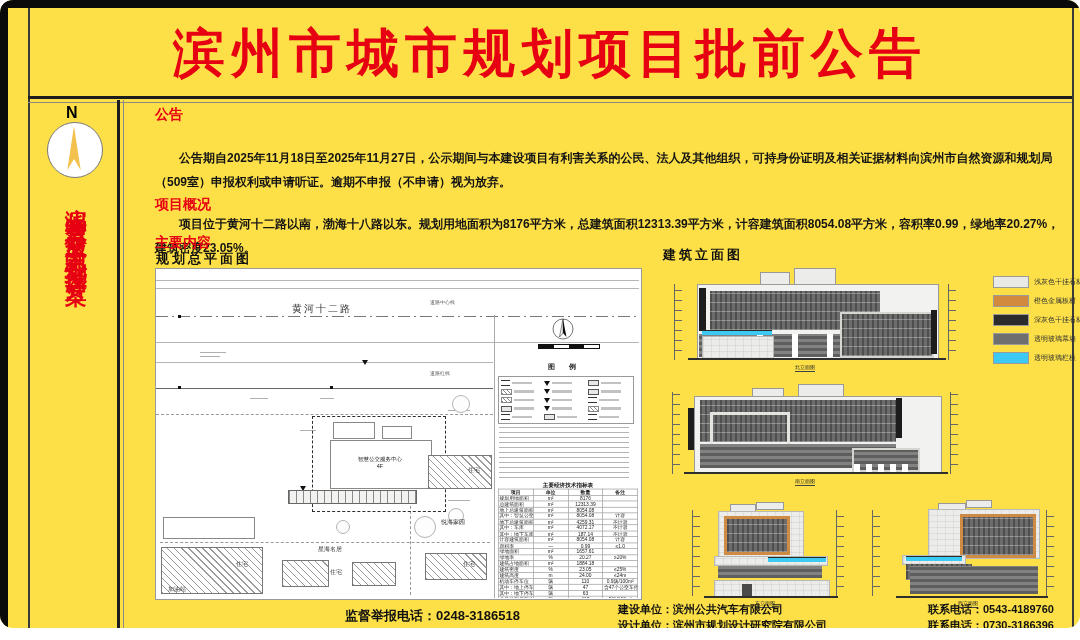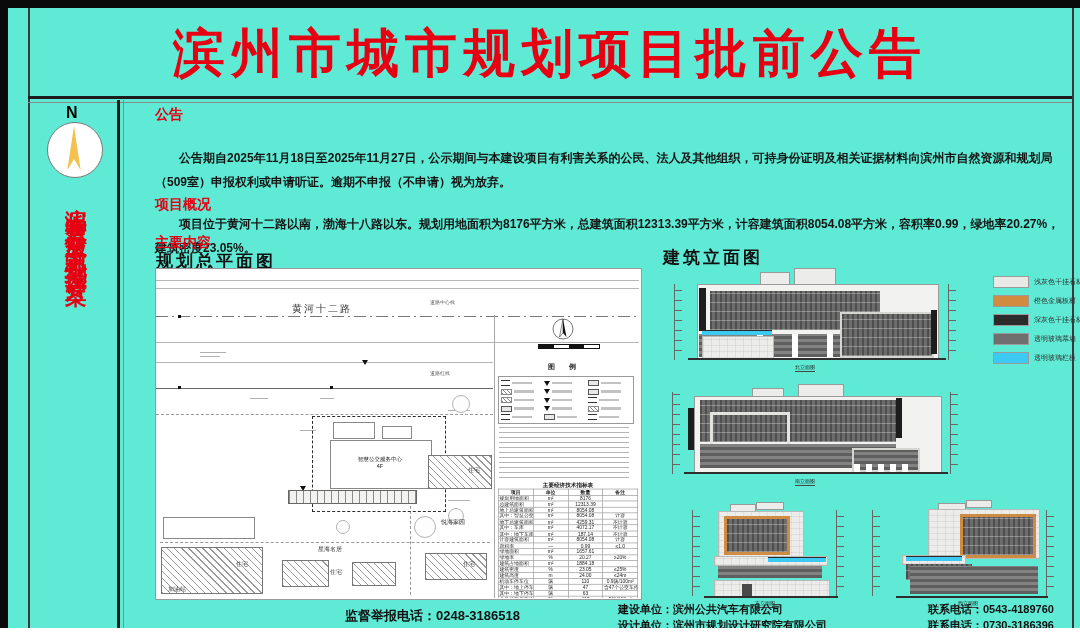--- a/index.html
+++ b/index.html
@@ -1,29 +1,29 @@
 <!DOCTYPE html>
 <html><head>
 <meta charset="utf-8">
 <style>
   html,body{margin:0;padding:0;}
   body{width:1080px;height:640px;background:#fff;font-family:"Liberation Sans",sans-serif;}
-  .page{position:relative;width:1080px;height:628px;background:#5eead4;overflow:hidden;}
+  .page{position:relative;width:1080px;height:628px;background:#fde047;overflow:hidden;border-radius:13px;}
   .abs{position:absolute;}
   
   .bar-black{background:#0a0a0a;}
   .frame-line{background:#3a3a3a;}
   .rule-thick{background:#1c1c1c;}
   .rule-thin{background:#8a8a8a;}
   .bottom-strip{background:#c9ced3;}
   
   .poster-title{color:#e60012;font-weight:900;font-size:52px;letter-spacing:6px;text-align:center;line-height:78px;white-space:nowrap;}
   .sec-head{color:#e60012;font-size:14px;font-weight:700;}
   .body-text{font-size:12px;color:#141414;font-weight:600;line-height:24px;text-indent:2em;}
-  .draw-head{font-size:17px;font-weight:700;color:#111;letter-spacing:3px;}
+  .draw-head{font-size:13px;font-weight:700;color:#111;letter-spacing:3px;}
   
   .compass-n{font-size:16px;font-weight:800;color:#000;}
   .compass-circle{border:1px solid #777;border-radius:50%;background:#fff;}
   .compass-needle{background:#f2c14e;clip-path:polygon(50% 0%,74% 96%,50% 72%,26% 96%);}
   .v-title{writing-mode:vertical-rl;text-orientation:upright;color:#e60012;font-weight:800;font-size:22px;letter-spacing:5px;line-height:56px;}
   
   .hl{background:#b5b5b5;height:1px;}
   .hl-dark{background:#666;height:1px;}
   .dashdot{height:1px;background:repeating-linear-gradient(90deg,#777 0 12px,transparent 12px 16px,#777 16px 18px,transparent 18px 22px);}
   .dash-h{border-top:1px dashed #999;height:0;}

